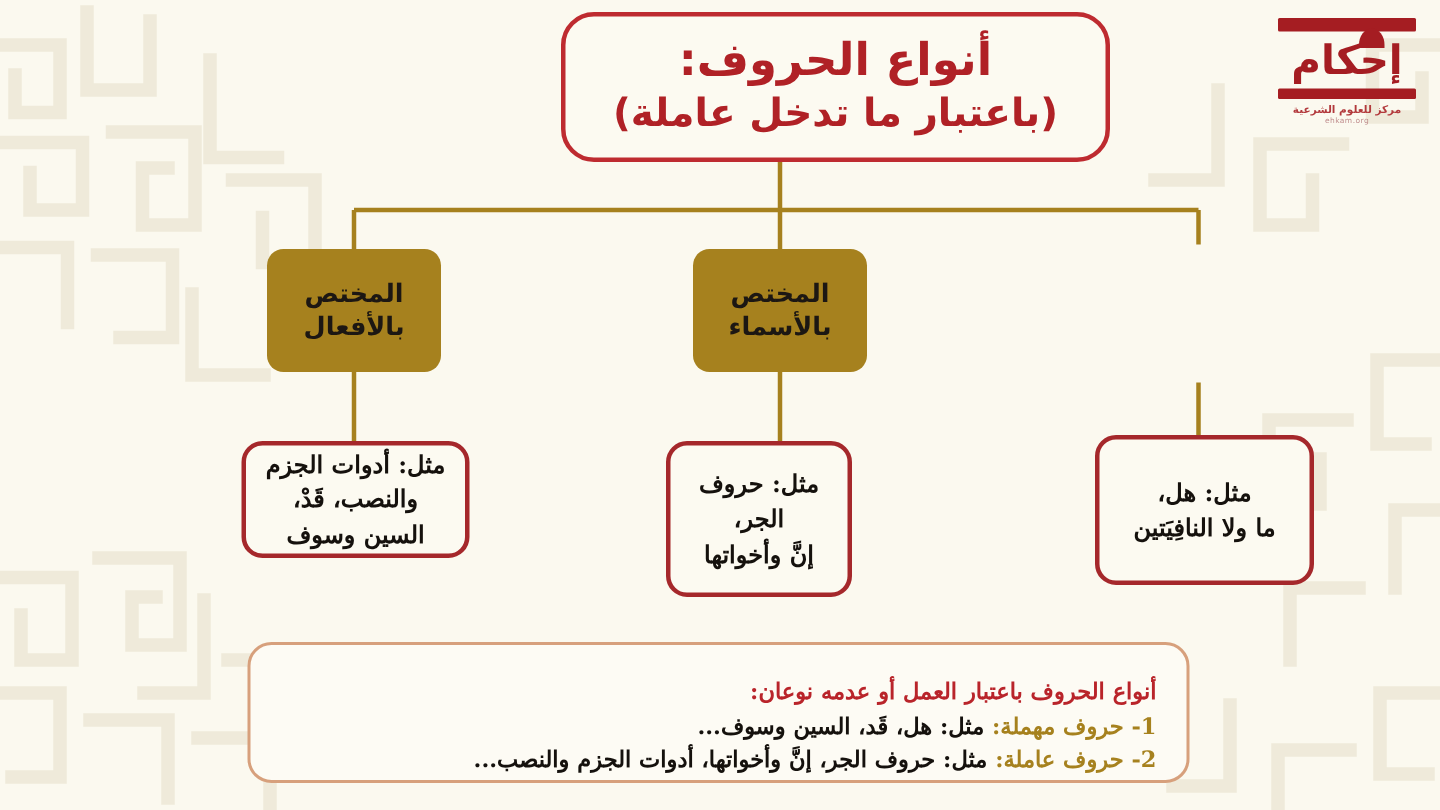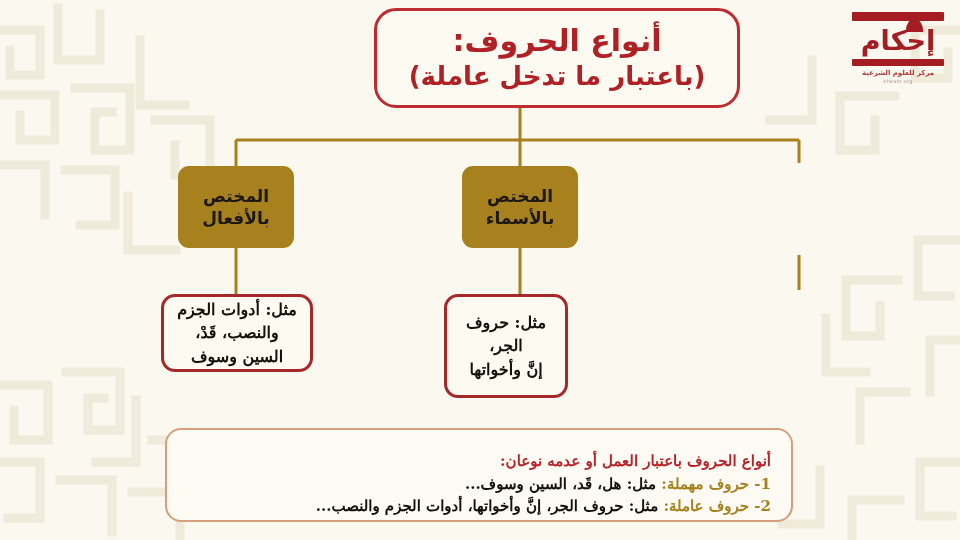--- a/index.html
+++ b/index.html
@@ -181,20 +181,21 @@
   <div class="title-box">
     <div class="title-line1">أنواع الحروف:</div>
     <div class="title-line2">(باعتبار ما تدخل عاملة)</div>
   </div>
 
   <div class="cat-box" id="cat-box-0">المختص<br>بالأفعال</div>
   <div class="cat-box" id="cat-box-1">المختص<br>بالأسماء</div>
 
   <div class="ex-box" id="ex-box-0">مثل: أدوات الجزم<br>والنصب، قَدْ،<br>السين وسوف</div>
   <div class="ex-box" id="ex-box-1">مثل: حروف<br>الجر،<br>إنَّ وأخواتها</div>
+  <div class="ex-box" id="ex-box-2">مثل: هل،<br>ما ولا النافِيَتين</div>
 
   <div id="summary-box">
     <div class="sum-heading">أنواع الحروف باعتبار العمل أو عدمه نوعان:</div>
 
     <div class="sum-item">
       <span class="sum-num">1-</span>
       <span class="sum-key">حروف مهملة:</span>
       <span>مثل: هل، قَد، السين وسوف...</span>
     </div>
 

